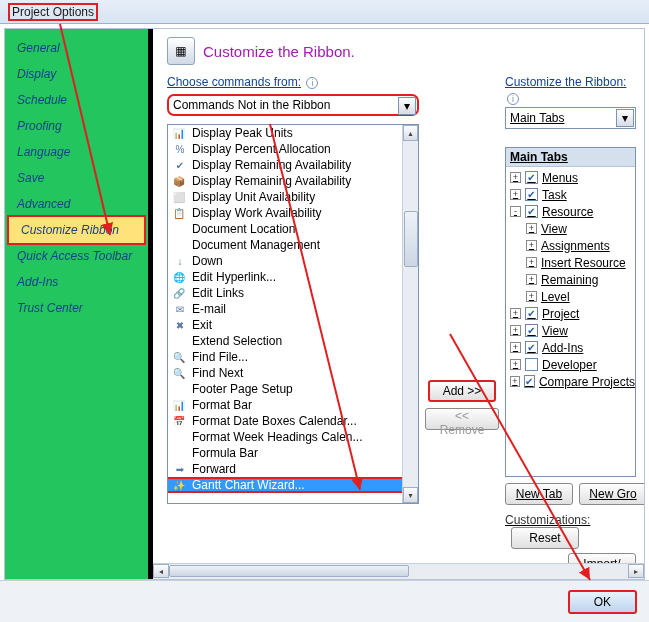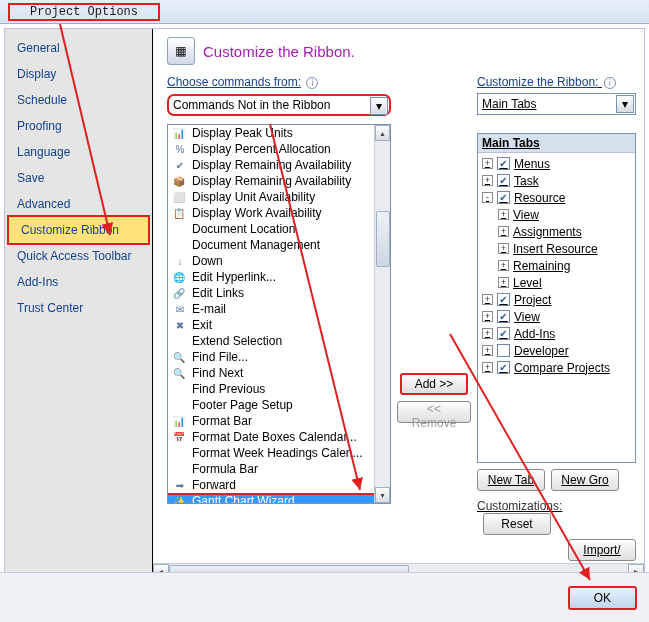--- a/index.html
+++ b/index.html
@@ -1,28 +1,28 @@
 <!DOCTYPE html>
 <html><head>
 <meta charset="utf-8">
 <style>
   * { box-sizing: border-box; font-family: "Segoe UI", Tahoma, sans-serif; font-size: 12px; }
   body { margin: 0; background: #fff; width: 649px; height: 622px; position: relative; overflow: hidden; }
   .titlebar { height: 24px; background: linear-gradient(#e6eef8,#d7e4f2); border-bottom: 1px solid #9db0c7; padding: 3px 8px; color: #1a1a1a; font-size: 13px; }
-  .titlebar span { border: 2px solid #e02020; padding: 0 20px; display: inline-block; font-family: Liberation Mono, monospace; }
+  .titlebar span { border: 2px solid #e02020; padding: 0 2px; display: inline-block; }
   .body { display: flex; height: calc(100% - 70px); border: 1px solid #b5c4d8; margin: 4px; }
-  .sidebar { width: 148px; border-right: 1px solid #000000; background: #e5e5e5; padding: 6px 0; }
+  .sidebar { width: 148px; border-right: 5px solid #000000; background: #22c55e; padding: 6px 0; font-style: italic; }
   .nav { display: block; padding: 6px 12px; color: #15428b; cursor: pointer; }
   .nav.sel { background: #ffe27a; border: 2px solid #e02020; margin: -2px 2px; }
   .main { flex: 1; padding: 8px 8px 0 14px; position: relative; overflow: hidden; }
   .hdr { display: flex; align-items: center; gap: 8px; margin-bottom: 10px; }
   .hdr-icon { width: 28px; height: 28px; background: linear-gradient(#fff,#cfd9e6); border: 1px solid #8fa3bd; border-radius: 3px; display: inline-flex; align-items: center; justify-content: center; }
   .hdr h1 { font-size: 15px; font-weight: normal; margin: 0; color: #a21caf; }
   .cols { display: flex; gap: 6px; }
-  .col-left { width: 224px; }
+  .col-left { width: 252px; }
   .col-mid { width: 74px; display: flex; flex-direction: column; justify-content: center; align-items: center; gap: 6px; padding-top: 160px; }
   .col-right { flex: 1; min-width: 120px; text-decoration: underline; }
   .label-u { text-decoration: underline; color: #15428b; margin-bottom: 2px; display: inline-block; }
   .info-icon { display: inline-block; width: 12px; height: 12px; border-radius: 50%; border: 1px solid #7a93b3; color: #7a93b3; font-size: 9px; line-height: 10px; text-align: center; margin-left: 2px; }
   .combo { height: 22px; border: 1px solid #7a93b3; background: #fff; display: flex; align-items: center; padding: 0 4px; position: relative; }
   .combo-btn { position: absolute; right: 1px; top: 1px; width: 18px; height: 18px; border: 1px solid #7a93b3; background: linear-gradient(#fdfdfd,#d8dde4); display: flex; align-items: center; justify-content: center; }
   .redbox { border: 2px solid #e02020; }
   .listbox { height: 380px; border: 1px solid #7a93b3; background: #fff; overflow: hidden; margin-top: 8px; position: relative; }
   .listbox-inner { position: absolute; inset: 0 16px 0 0; overflow: hidden; }
   .row { display: flex; align-items: center; height: 16px; padding-left: 4px; white-space: nowrap; }
@@ -36,21 +36,21 @@
   .treebox { height: 330px; border: 1px solid #7a93b3; background: #fff; margin-top: 4px; overflow: hidden; position: relative; }
   .tree-title { background: #d5e0ed; font-weight: bold; padding: 2px 4px; border-bottom: 1px solid #b5c4d8; }
   .tree { padding: 2px 0; }
   .tnode { display: flex; align-items: center; height: 17px; padding-left: 4px; white-space: nowrap; }
   .exp { width: 11px; height: 11px; border: 1px solid #8a8a8a; background: #fff; font-size: 9px; line-height: 9px; text-align: center; margin-right: 4px; color: #333; }
   .cb { width: 13px; height: 13px; border: 1px solid #6f87a3; background: #fff; margin-right: 4px; display: inline-flex; align-items: center; justify-content: center; font-size: 10px; color: #2a5fa3; }
   .indent1 { padding-left: 20px; }
   .tree-buttons { margin-top: 6px; display: flex; gap: 6px; white-space: nowrap; }
   .cust-label { margin-top: 8px; color: #333; }
   .imp-row { display: flex; justify-content: flex-end; margin-top: 4px; }
-  .footer { position: absolute; bottom: 0; right: 0; left: 0; height: 50px; display: flex; justify-content: flex-end; align-items: center; padding: 0 12px; gap: 8px; background: #eef1f5; border-top: 1px solid #c6cfda; }
+  .footer { position: absolute; bottom: 0; right: 0; left: 0; height: 42px; display: flex; justify-content: flex-end; align-items: center; padding: 0 12px; gap: 8px; background: #eef1f5; border-top: 1px solid #c6cfda; }
   .ok { border: 2px solid #e02020; background: linear-gradient(#e8f2fc,#bcd5ee); border-radius: 3px; padding: 3px 24px; }
   .hscroll { position: absolute; left: 0; right: 0; bottom: 0; height: 16px; background: #e9edf2; border-top: 1px solid #c6cfda; display: flex; }
   .hscroll .sb-btn { width: 16px; height: 14px; }
   .hscroll .track { flex: 1; position: relative; }
   .hscroll .hsb-thumb { position: absolute; top: 1px; height: 12px; background: linear-gradient(#eef2f7,#ccd6e2); border: 1px solid #9db0c7; border-radius: 2px; }
   svg.arrow { position: absolute; pointer-events: none; }
 </style>
 </head>
 <body>
 
@@ -149,24 +149,20 @@
               <div class="row">
                 <span class="row-icon">🔍</span>
                 <span>Find File...</span>
               </div>
               <div class="row">
                 <span class="row-icon">🔍</span>
                 <span>Find Next</span>
               </div>
               <div class="row">
                 <span class="row-icon"> </span>
-                <span>Find Previous</span>
-              </div>
-              <div class="row">
-                <span class="row-icon"> </span>
                 <span>Footer Page Setup</span>
               </div>
               <div class="row">
                 <span class="row-icon">📊</span>
                 <span>Format Bar</span>
               </div>
               <div class="row">
                 <span class="row-icon">📅</span>
                 <span>Format Date Boxes Calendar...</span>
               </div>

